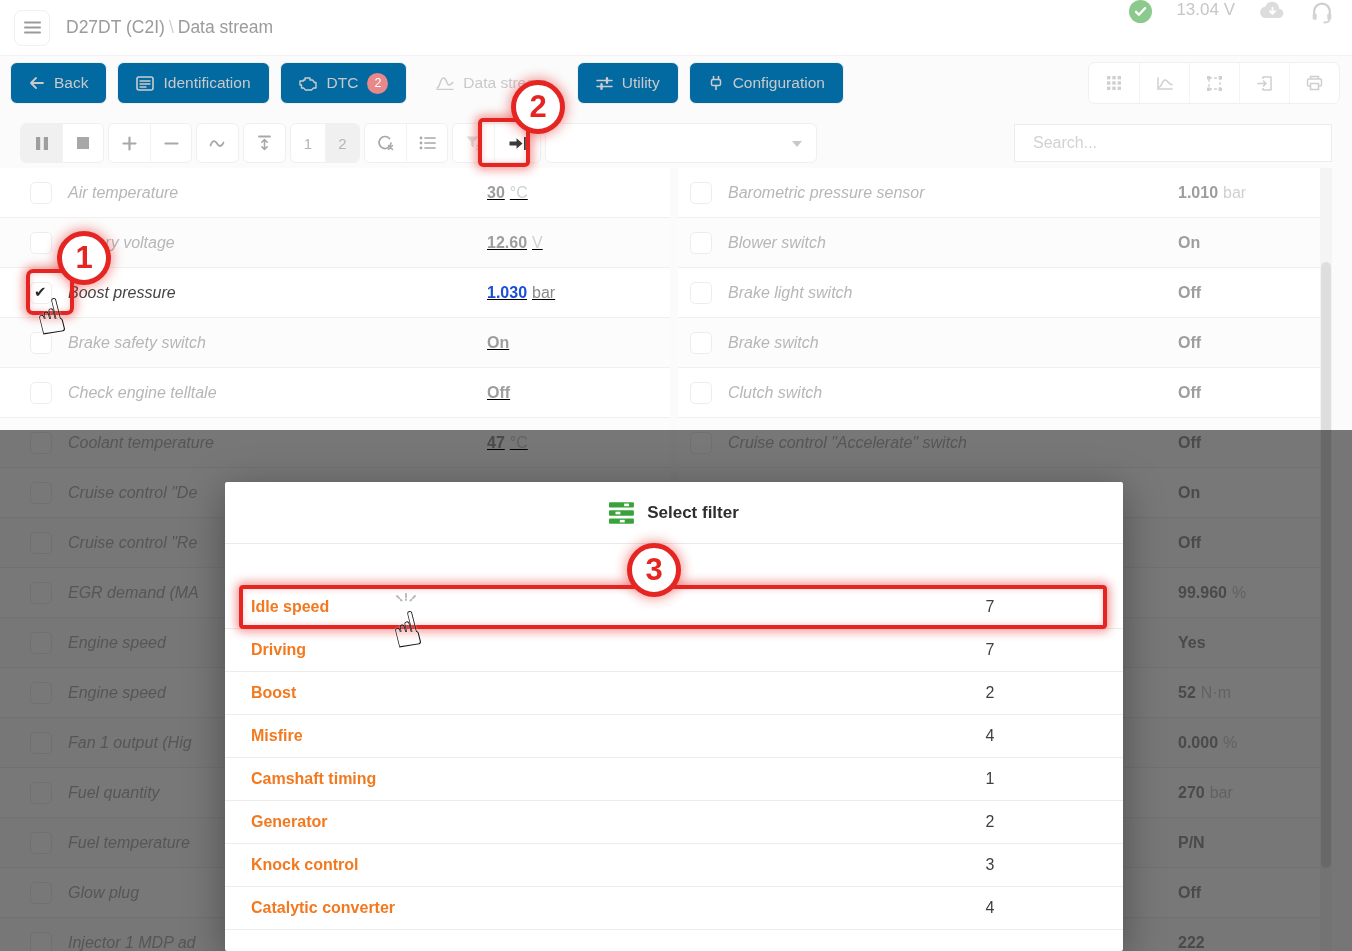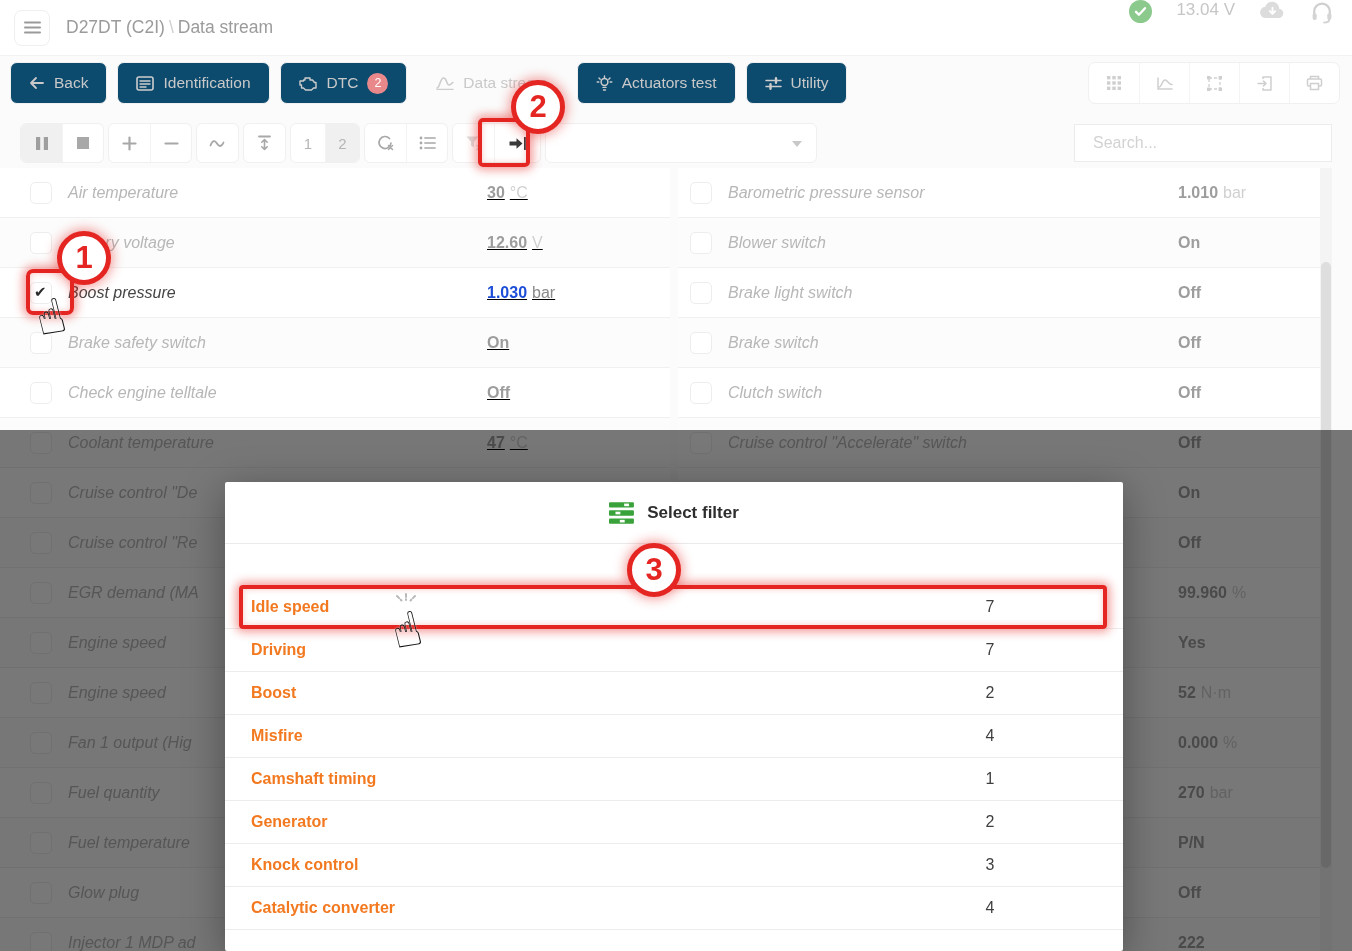--- a/index.html
+++ b/index.html
@@ -10,37 +10,37 @@
   
   .topbar { position:absolute; left:0; top:0; width:1352px; height:56px; background:#fff; border-bottom:1px solid #f2f2f2; display:flex; align-items:center; }
   .menu-btn { width:36px; height:36px; margin-left:14px; border:1px solid #efefef; border-radius:8px; background:#fff; display:flex; align-items:center; justify-content:center; }
   .crumb { margin-left:16px; font-size:17.5px; color:#9b9b9b; }
   .crumb .sep { color:#cfcfcf; padding:0 4px; }
   .top-right { position:absolute; right:18px; top:0; height:56px; display:flex; align-items:flex-start; gap:24px; }
   .voltage { font-size:17px; color:#c6c6c6; }
 
   
   .tabbar { position:absolute; left:10px; top:62px; height:42px; display:flex; gap:10px; }
-  .tab { height:42px; display:flex; align-items:center; gap:9px; padding:0 18px; background:#0c4a6e; border:1px solid #f0f0f0; border-radius:7px; color:#c9c9c9; font-size:15.5px; white-space:nowrap; }
+  .tab { height:42px; display:flex; align-items:center; gap:9px; padding:0 18px; background:#0369a1; border:1px solid #f0f0f0; border-radius:7px; color:#c9c9c9; font-size:15.5px; white-space:nowrap; }
   .tab.active { background:transparent; border-color:transparent; }
   .badge { min-width:21px; height:21px; border-radius:11px; background:#e9888b; color:#fff; font-size:12.5px; display:flex; align-items:center; justify-content:center; padding:0 5px; }
   .view-actions { position:absolute; right:12px; top:62px; height:42px; display:flex; background:#fff; border:1px solid #f0f0f0; border-radius:7px; overflow:hidden; }
   .vbtn { width:50px; height:40px; display:flex; align-items:center; justify-content:center; }
   .vbtn + .vbtn { border-left:1px solid #f4f4f4; }
 
   
   .toolbar { position:absolute; left:20px; top:123px; height:40px; display:flex; gap:4px; }
   .bgroup { display:flex; background:#fff; border:1px solid #f0f0f0; border-radius:6px; overflow:hidden; height:40px; }
   .tbtn { width:41px; height:38px; display:flex; align-items:center; justify-content:center; color:#b5b5b5; font-size:15px; }
   .tbtn + .tbtn { border-left:1px solid #f3f3f3; }
   .tbtn.small { width:34px; }
   .tbtn.active { background:#f0f0f0; }
   .dropdown { width:272px; height:40px; background:#fff; border:1px solid #f0f0f0; border-radius:6px; position:relative; }
   .chev { position:absolute; right:14px; top:17px; width:0; height:0; border-left:5px solid transparent; border-right:5px solid transparent; border-top:6px solid #c8c8c8; }
-  .search { position:absolute; right:20px; top:124px; width:258px; height:38px; background:#fff; border:1px solid #ececec; border-radius:0; padding:0 18px; font-size:16px; color:#777; outline:none; font-family:inherit; }
+  .search { position:absolute; right:20px; top:124px; width:318px; height:38px; background:#fff; border:1px solid #ececec; border-radius:0; padding:0 18px; font-size:16px; color:#777; outline:none; font-family:inherit; }
   .search::placeholder { color:#d2d2d2; }
 
   
   .pcol { position:absolute; top:168px; background:#fff; }
   .pcol.left { left:0; width:670px; }
   .pcol.right { left:678px; width:654px; }
   .prow { position:relative; height:50px; display:flex; align-items:center; border-bottom:1px solid #f0f0f0; background:#fff; }
   .prow:nth-of-type(even) { background:#fcfcfc; }
   .cb { width:22px; height:22px; border:1px solid #ededed; border-radius:5px; background:#fff; flex:0 0 22px; position:relative; }
   .pcol.left .cb { margin-left:30px; }
@@ -136,32 +136,33 @@
       <span class="badge">2</span>
     </div>
     <div class="tab active">
       <svg width="18" height="14" viewBox="0 0 18 14">
         <path d="M1 12C4 12 4 2 7.5 2s3 7 5.5 7 3-2.5 4-2.5" stroke="#cdcdcd" stroke-width="1.6" fill="none" stroke-linecap="round"></path>
         <path d="M1 13.5h16" stroke="#cdcdcd" stroke-width="1.3" stroke-linecap="round"></path>
       </svg>
       <span>Data stream</span>
     </div>
     <div class="tab">
-      <svg width="17" height="17" viewBox="0 0 17 17">
-        <circle cx="8.5" cy="7" r="3.4" stroke="#cdcdcd" stroke-width="1.5" fill="none"></circle>
-        <path d="M8.5 1v1.6M14 3l-1.2 1.2M3 3l1.2 1.2M15.8 7h-1.6M2.8 7H1.2M7 12.4h3M7.5 15h2" stroke="#cdcdcd" stroke-width="1.4" stroke-linecap="round"></path>
-      </svg>
-      <span>Actuators test</span>
-    </div>
-    <div class="tab">
       <svg width="17" height="15" viewBox="0 0 17 15">
         <path d="M1 4.5h15M1 10.5h15" stroke="#cdcdcd" stroke-width="1.5" stroke-linecap="round"></path>
         <path d="M11 2.2v4.6M5.5 8.2v4.6" stroke="#cdcdcd" stroke-width="2.4" stroke-linecap="round"></path>
       </svg>
       <span>Utility</span>
+    </div>
+    <div class="tab">
+      <svg width="16" height="16" viewBox="0 0 16 16">
+        <path d="M5.5 1.5v3M10.5 1.5v3" stroke="#cdcdcd" stroke-width="1.6" stroke-linecap="round"></path>
+        <rect x="3.5" y="4.5" width="9" height="6" rx="1.6" stroke="#cdcdcd" stroke-width="1.5" fill="none"></rect>
+        <path d="M8 10.5v4" stroke="#cdcdcd" stroke-width="1.6" stroke-linecap="round"></path>
+      </svg>
+      <span>Configuration</span>
     </div>
   </div>
 
   <div class="view-actions">
     <div class="vbtn">
       <svg width="16" height="16" viewBox="0 0 16 16">
         <g fill="#cfcfcf">
             <rect x="1" y="1" width="3.4" height="3.4"></rect>
             <rect x="6.3" y="1" width="3.4" height="3.4"></rect>
             <rect x="11.6" y="1" width="3.4" height="3.4"></rect>

